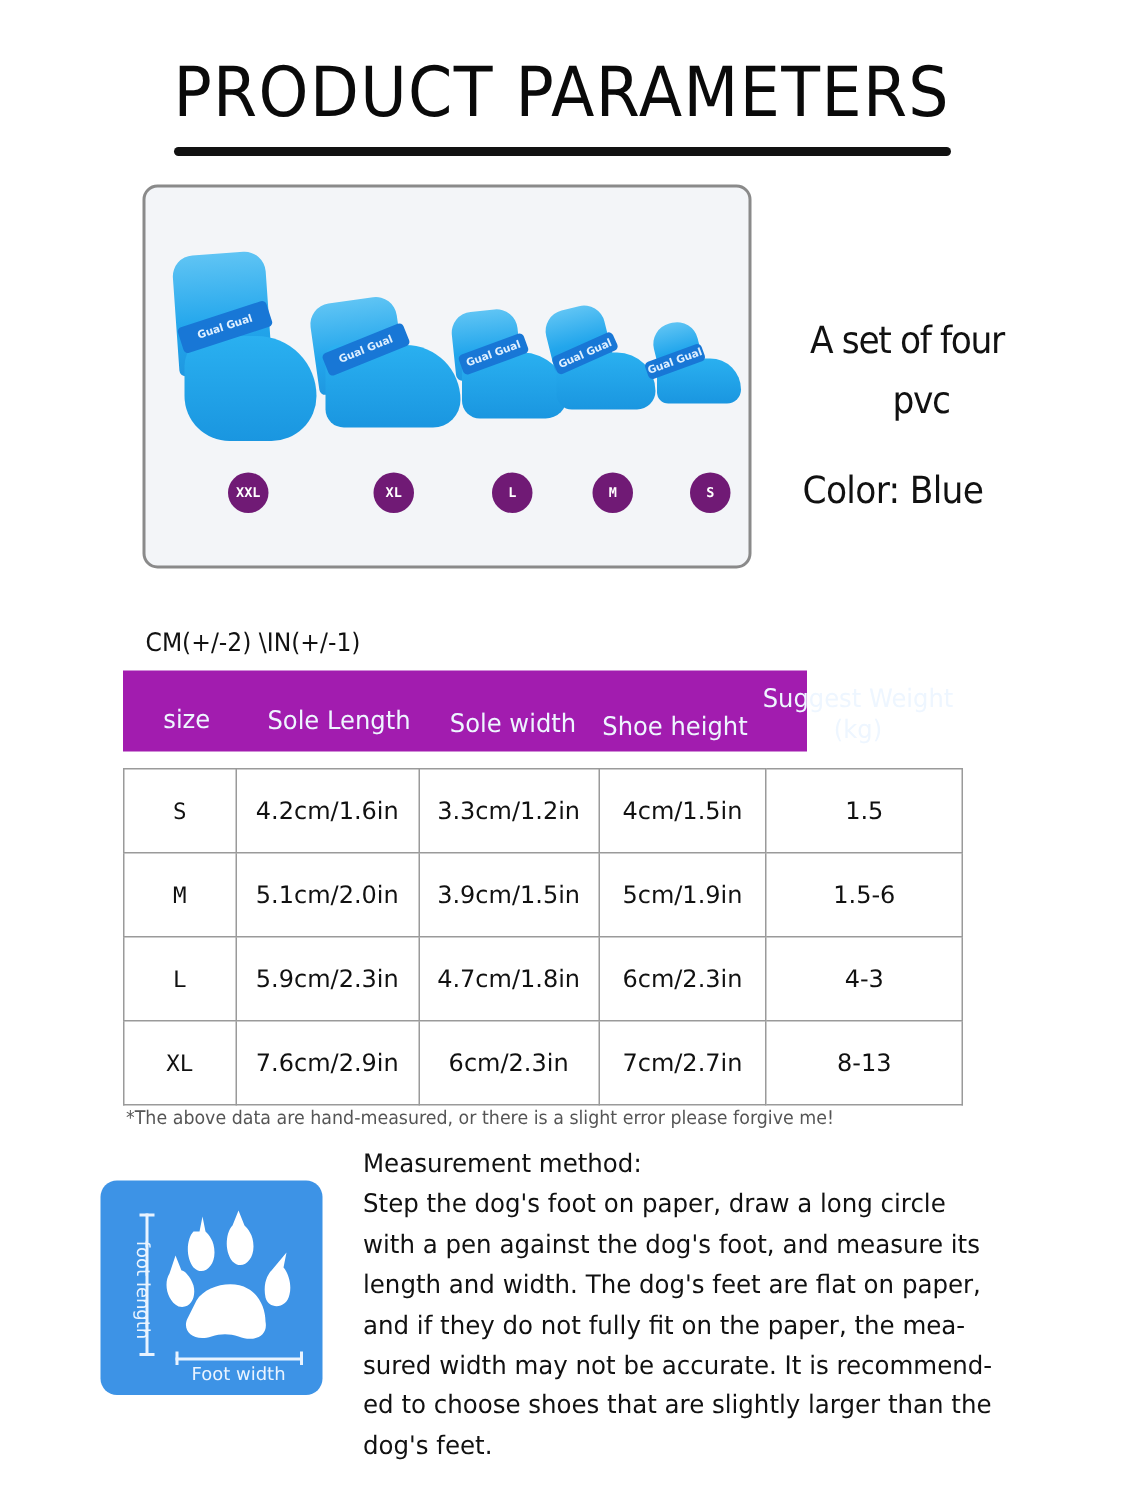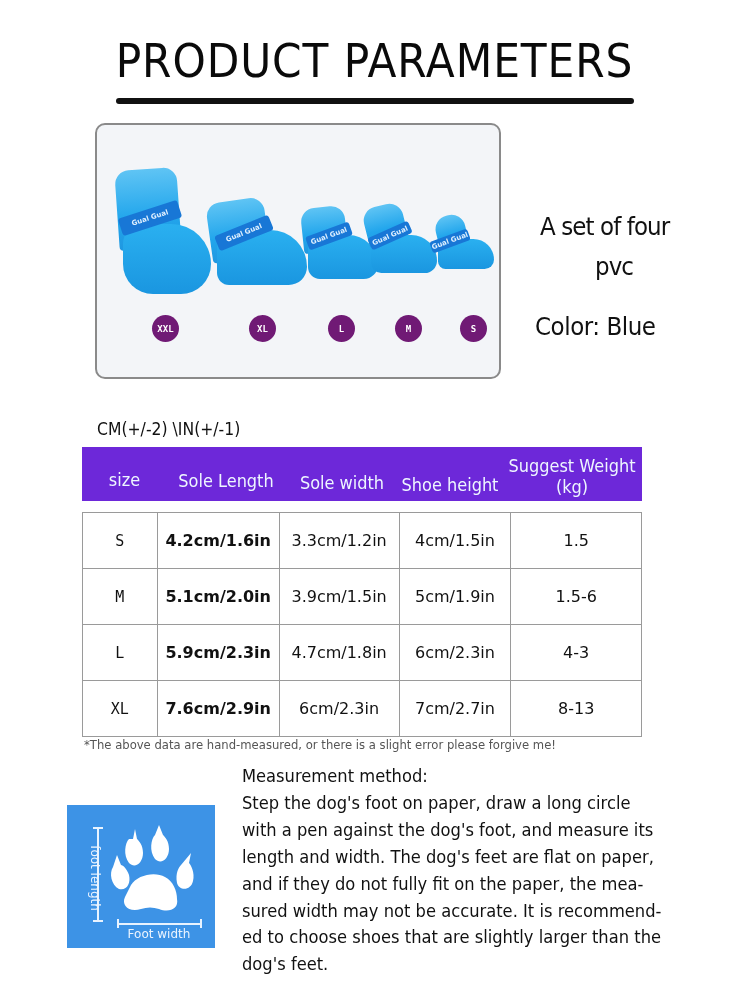--- a/index.html
+++ b/index.html
@@ -53,49 +53,49 @@
     position: absolute; left: 535px; top: 312px; font-size: 25px; letter-spacing: -0.5px;
     color: #111; transform: scaleX(0.92); transform-origin: left;
   }
 
   .unit-note {
     position: absolute; left: 97px; top: 419px; font-size: 17px; color: #111;
     transform: scaleX(0.92); transform-origin: left;
   }
 
   .table-header {
-    position: absolute; left: 82px; top: 447px; width: 560px; height: 54px;
-    background: #6d28d9;
+    position: absolute; left: 82px; top: 447px; width: 456px; height: 54px;
+    background: #a21caf;
   }
   .table-header .hcell {
     position: absolute; color: #eef6ff; font-size: 17px; text-align: center;
     line-height: 20px; white-space: nowrap; transform: scaleX(0.95);
   }
 
   .data-table {
     position: absolute; left: 82px; top: 512px; width: 560px; border-collapse: collapse;
   }
   .data-table td {
     border: 1.5px solid #9a9a9a; height: 56px; text-align: center; font-size: 16px;
     color: #111; white-space: nowrap; padding: 0;
   }
   .data-table td.size-col { width: 75px; font-family: "DejaVu Sans Mono", monospace; font-size: 15px; }
-  .data-table td.c1 { width: 122px; font-weight: bold; }
+  .data-table td.c1 { width: 122px; }
   .data-table td.c2 { width: 120px; }
   .data-table td.c3 { width: 112px; }
   .data-table td.c4 { width: 131px; }
 
   .disclaimer {
     position: absolute; left: 84px; top: 737px; font-size: 12.5px; color: #555;
     white-space: nowrap; transform: scaleX(0.93); transform-origin: left;
   }
 
   .paw-box {
     position: absolute; left: 67px; top: 787px; width: 148px; height: 143px;
-    background: #3d93e6; border-radius: 0; margin-top: 18px;
+    background: #3d93e6; border-radius: 11px;
   }
   .paw-box .len-line { position: absolute; left: 30px; top: 22px; width: 2px; height: 95px; background: #e8f3ff; }
   .paw-box .len-tick-top { position: absolute; left: 26px; top: 22px; width: 10px; height: 2px; background: #e8f3ff; }
   .paw-box .len-tick-bot { position: absolute; left: 26px; top: 115px; width: 10px; height: 2px; background: #e8f3ff; }
   .paw-box .len-label {
     position: absolute; left: 10px; top: 66px; color: #eaf4ff; font-size: 12px;
     transform: rotate(90deg); transform-origin: center; white-space: nowrap; width: 80px; margin-left: -22px; text-align: center;
   }
   .paw-box .wid-line { position: absolute; left: 50px; top: 118px; width: 85px; height: 2px; background: #e8f3ff; }
   .paw-box .wid-tick-l { position: absolute; left: 50px; top: 114px; width: 2px; height: 9px; background: #e8f3ff; }

